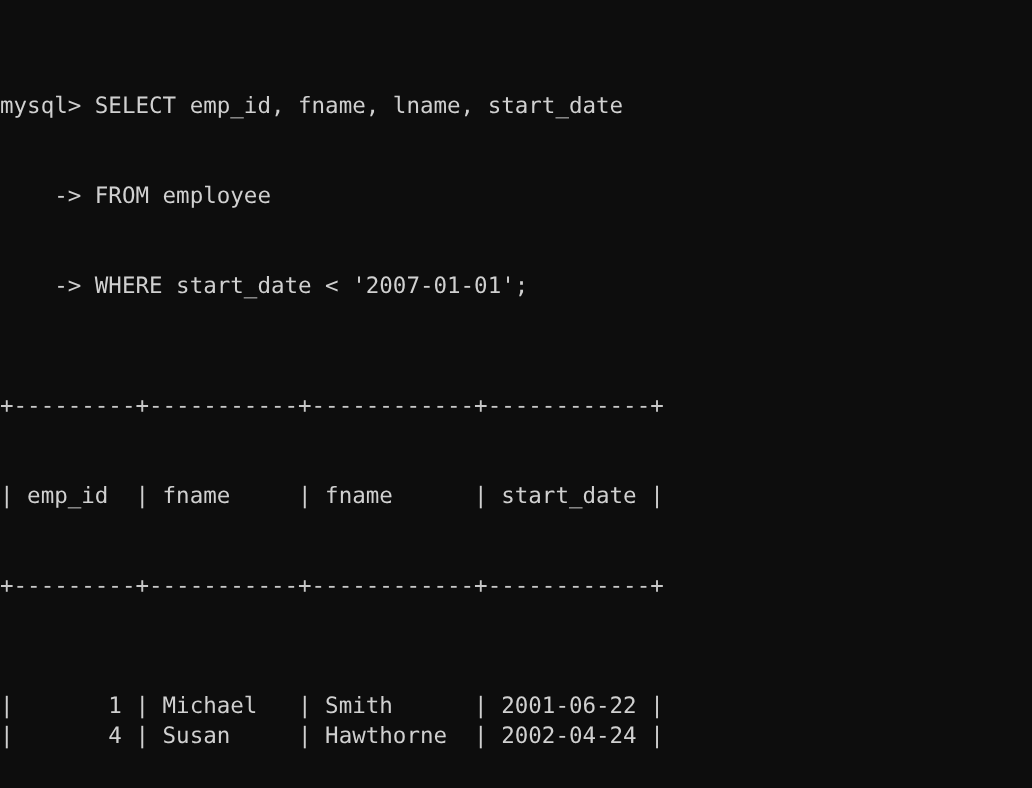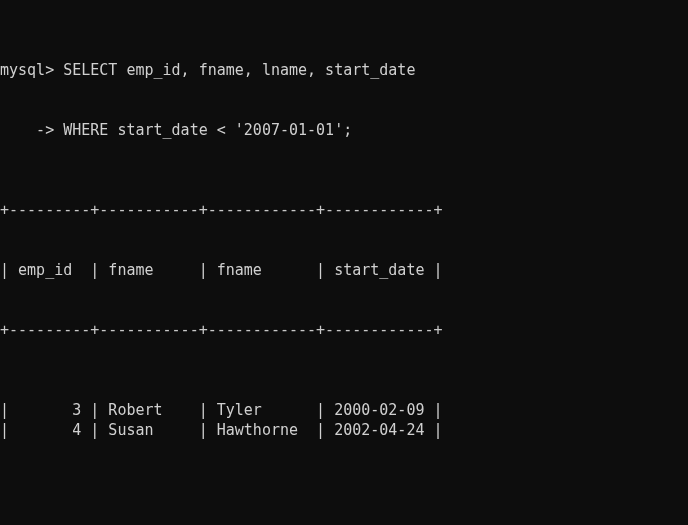--- a/index.html
+++ b/index.html
@@ -41,25 +41,26 @@
     color: #c8c8c8;
   }
 </style>
 </head>
 <body>
 
 <div id="terminal">
   <div id="screen">
 
     <span class="line">mysql&gt; SELECT emp_id, fname, lname, start_date</span>
+    <span class="line">    -&gt; FROM employee</span>
     <span class="line">    -&gt; WHERE start_date &lt; '2007-01-01';</span>
 
     <span class="line rule">+---------+-----------+------------+------------+</span>
     <span class="line">| emp_id  | fname     | fname      | start_date |</span>
     <span class="line rule">+---------+-----------+------------+------------+</span>
 
-    <span id="table-body"><span class="line">|       3 | Robert    | Tyler      | 2000-02-09 |</span><span class="line">|       4 | Susan     | Hawthorne  | 2002-04-24 |</span></span>
+    <span id="table-body"><span class="line">|       1 | Michael   | Smith      | 2001-06-22 |</span><span class="line">|       4 | Susan     | Hawthorne  | 2002-04-24 |</span></span>
 
     
     
 
   </div>
 </div>
 
 </body></html>

